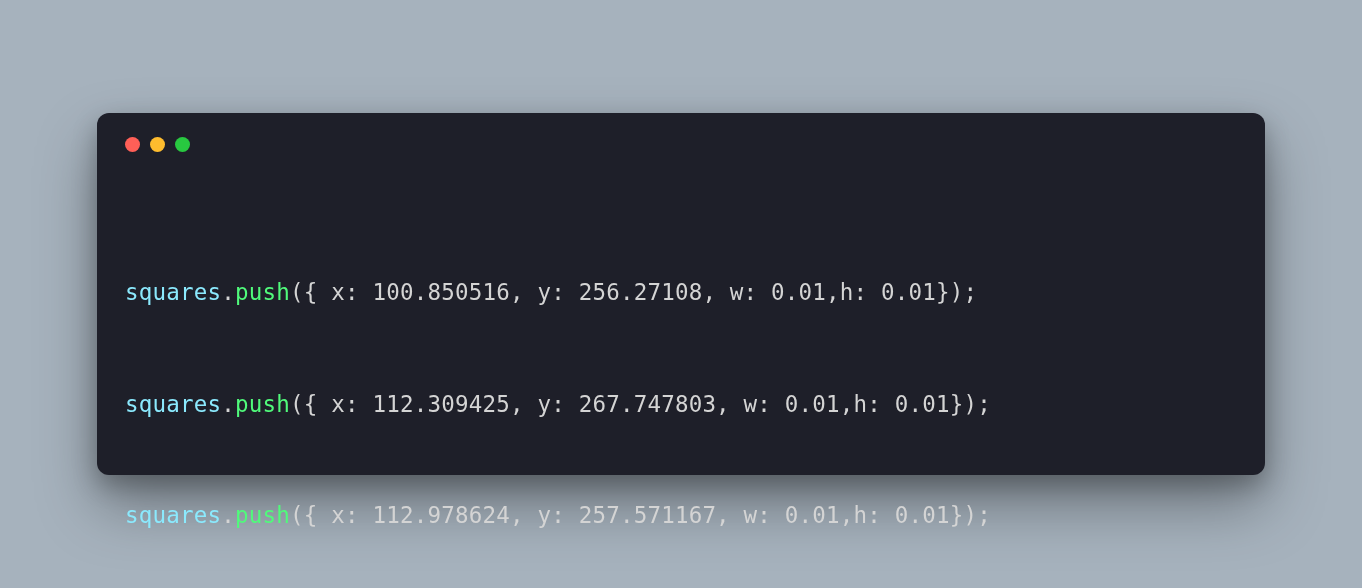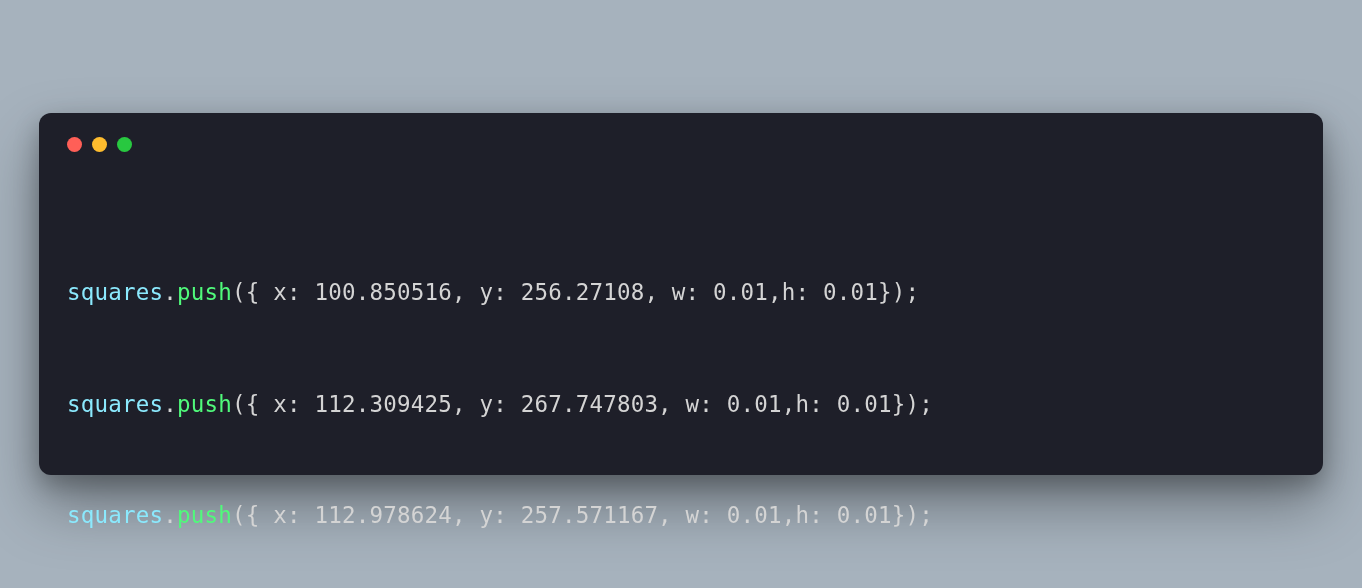--- a/index.html
+++ b/index.html
@@ -10,21 +10,21 @@
     body {
       width: 1362px;
       height: 588px;
       background: #a6b2bd;
       display: flex;
       align-items: center;
       justify-content: center;
       font-family: 'SF Mono', 'Monaco', 'Menlo', 'Consolas', monospace;
     }
     .window {
-      width: 1284px;
+      width: 1168px;
       height: 362px;
       background: #1e1f29;
       border-radius: 12px;
       box-shadow: 0 30px 60px rgba(0,0,0,0.35), 0 10px 25px rgba(0,0,0,0.25);
       padding: 24px 28px;
       position: relative;
     }
     .traffic-lights {
       display: flex;
       gap: 10px;

